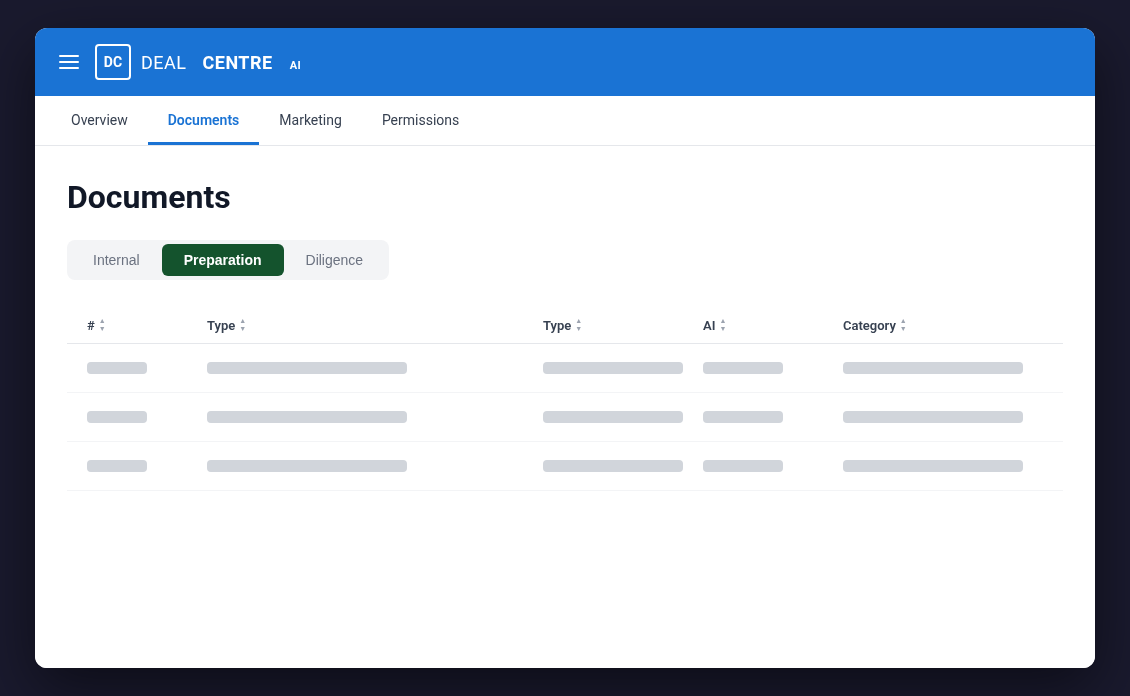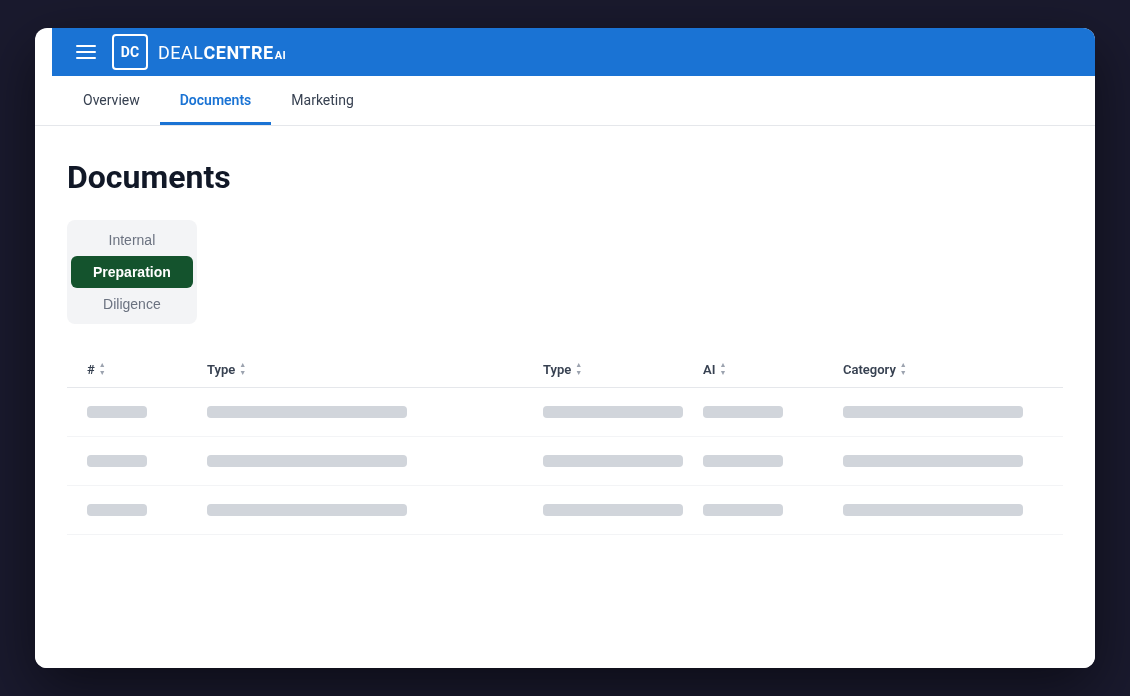--- a/index.html
+++ b/index.html
@@ -25,26 +25,25 @@
       overflow: hidden;
       box-shadow: 0 20px 60px rgba(0,0,0,0.5);
       display: flex;
       flex-direction: column;
     }
 
     
     .navbar {
       background: #1a73d4;
       padding: 0 24px;
-      height: 48px;
+      height: 68px;
       display: flex;
       align-items: center;
       gap: 16px;
       flex-shrink: 0;
-      margin-left: 17px;
     }
 
     .hamburger-icon {
       color: #fff;
       font-size: 20px;
       cursor: pointer;
       display: flex;
       flex-direction: column;
       gap: 4px;
     }
@@ -77,21 +76,21 @@
       letter-spacing: 0px;
     }
 
     .logo-text {
       color: #fff;
       font-size: 18px;
       font-weight: 700;
       letter-spacing: 0.5px;
       display: flex;
       align-items: baseline;
-      gap: 0;
+      gap: 16px;
     }
 
     .logo-text .deal {
       font-weight: 400;
     }
 
     .logo-text .centre {
       font-weight: 700;
     }
 
@@ -99,21 +98,21 @@
       font-size: 11px;
       font-weight: 700;
       vertical-align: super;
       margin-left: 1px;
     }
 
     
     .tab-nav {
       background: #fff;
       border-bottom: 1px solid #e5e7eb;
-      padding: 0 28px;
+      padding: 0 16px;
       display: flex;
       align-items: flex-end;
       gap: 0;
       flex-shrink: 0;
       text-align: right;
     }
 
     .tab-item {
       padding: 16px 20px 14px;
       font-size: 14px;
@@ -147,21 +146,20 @@
 
     
     .filter-tabs {
       display: flex;
       gap: 0;
       margin-bottom: 28px;
       background: #f3f4f6;
       border-radius: 8px;
       padding: 4px;
       width: fit-content;
-      flex-direction: column;
     }
 
     .filter-tab {
       padding: 8px 22px;
       font-size: 14px;
       font-weight: 500;
       border-radius: 6px;
       cursor: pointer;
       border: none;
       background: transparent;
@@ -257,20 +255,21 @@
           <span class="centre">CENTRE</span>
           <span class="ai">AI</span>
       </div>
     </div>
   </nav>
 
   <div class="tab-nav">
     <div class="tab-item">Overview</div>
     <div class="tab-item active">Documents</div>
     <div class="tab-item">Marketing</div>
+    <div class="tab-item">Permissions</div>
   </div>
 
   <div class="main-content">
 
     <h1 class="page-title">Documents</h1>
 
     <div class="filter-tabs">
       <button class="filter-tab">Internal</button>
       <button class="filter-tab active">Preparation</button>
       <button class="filter-tab">Diligence</button>

